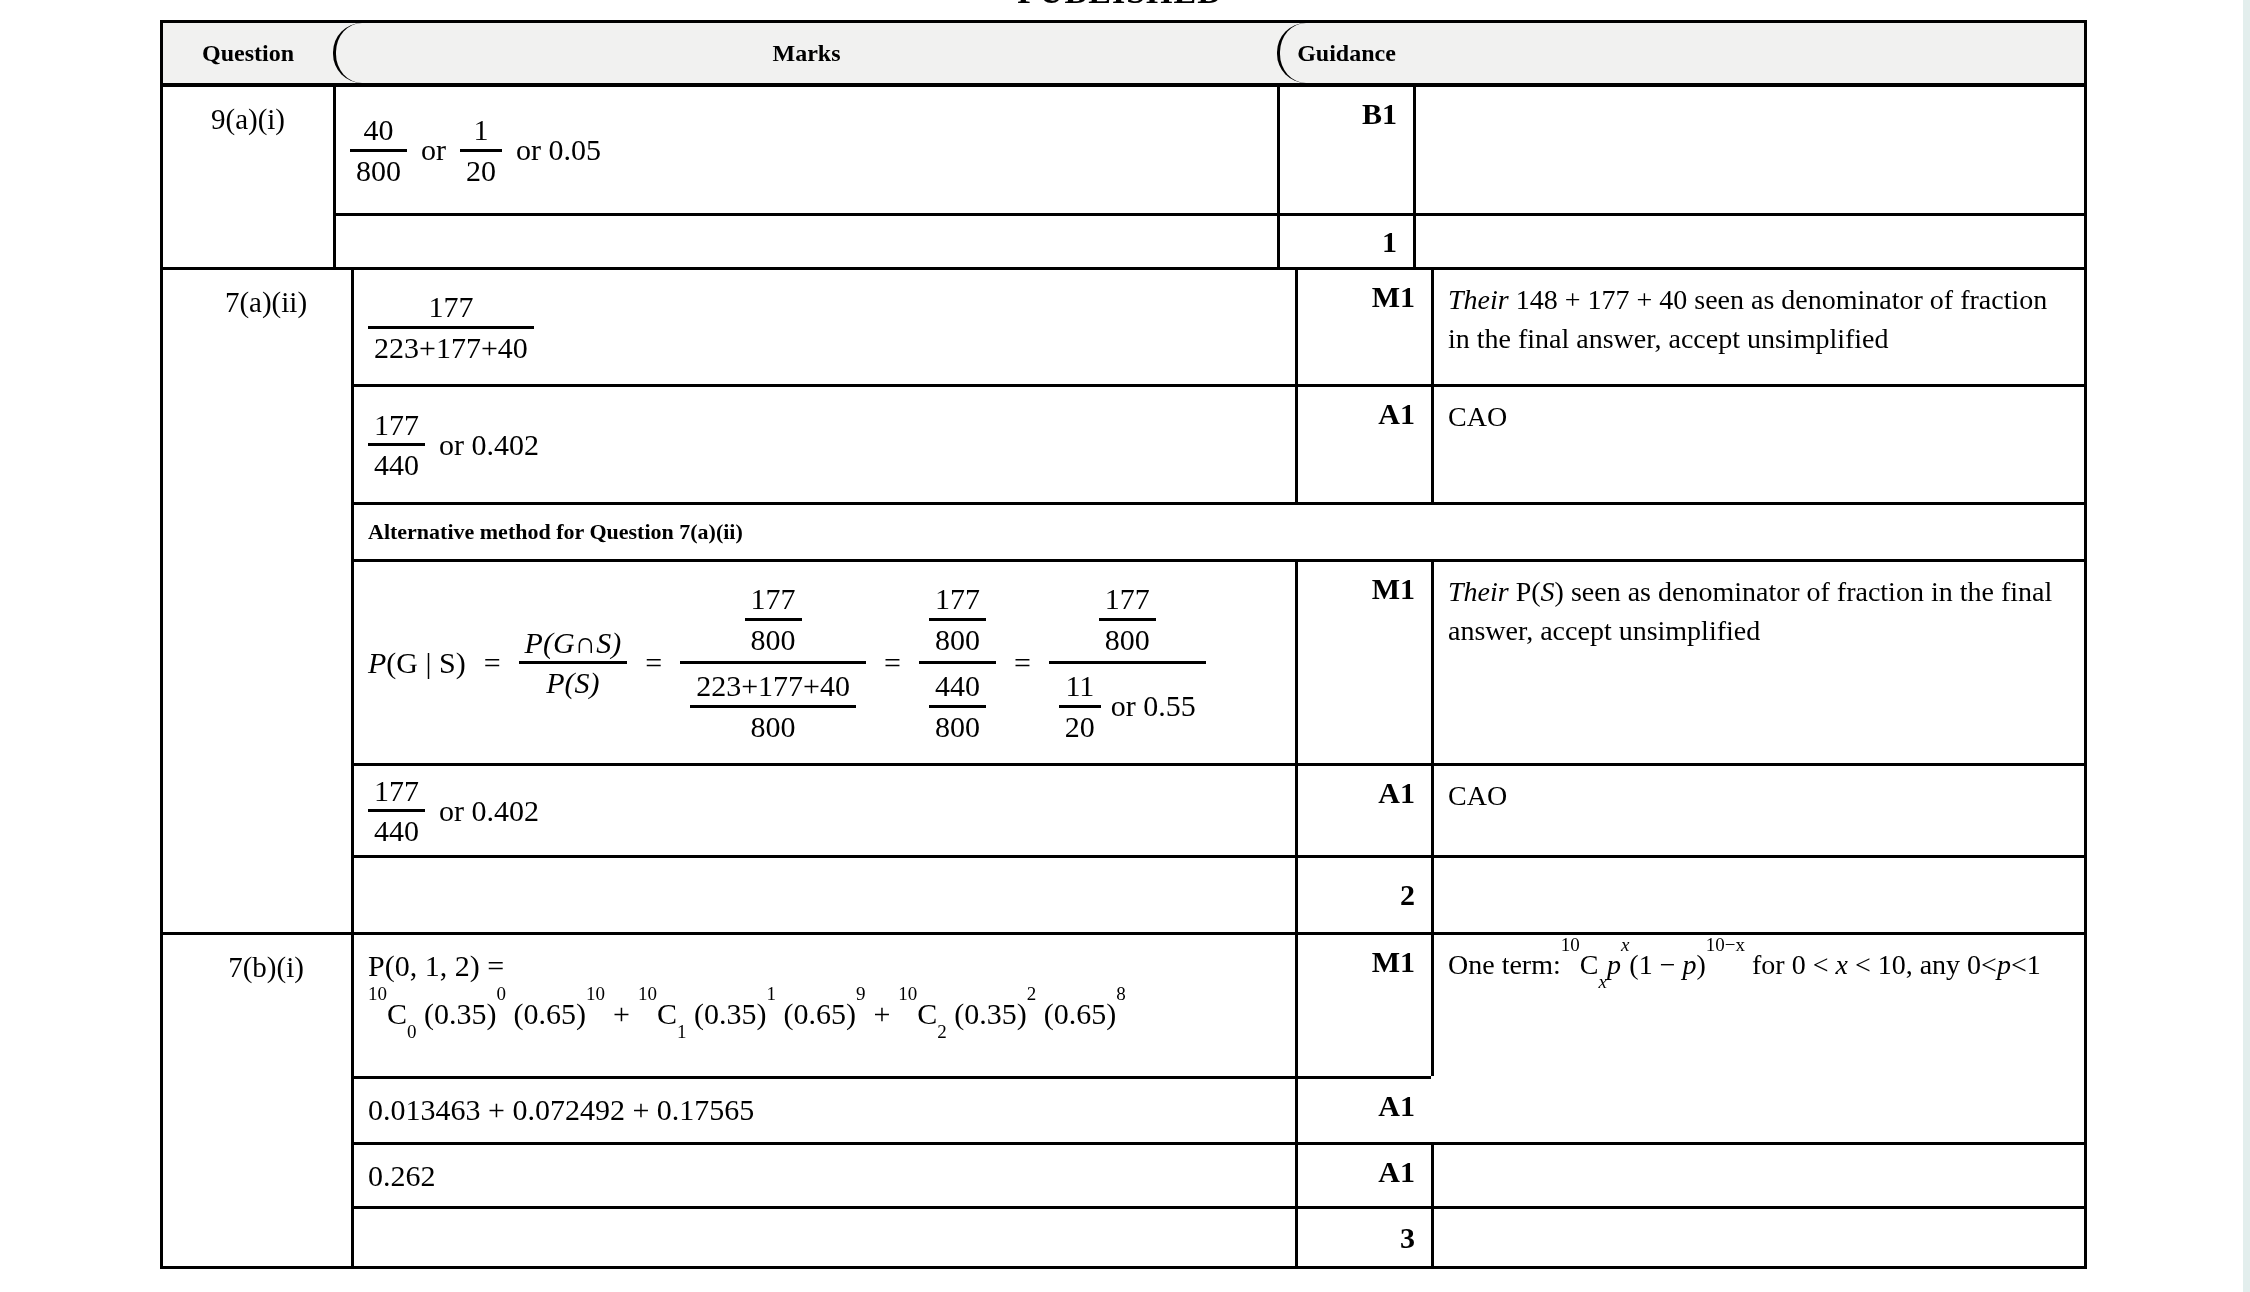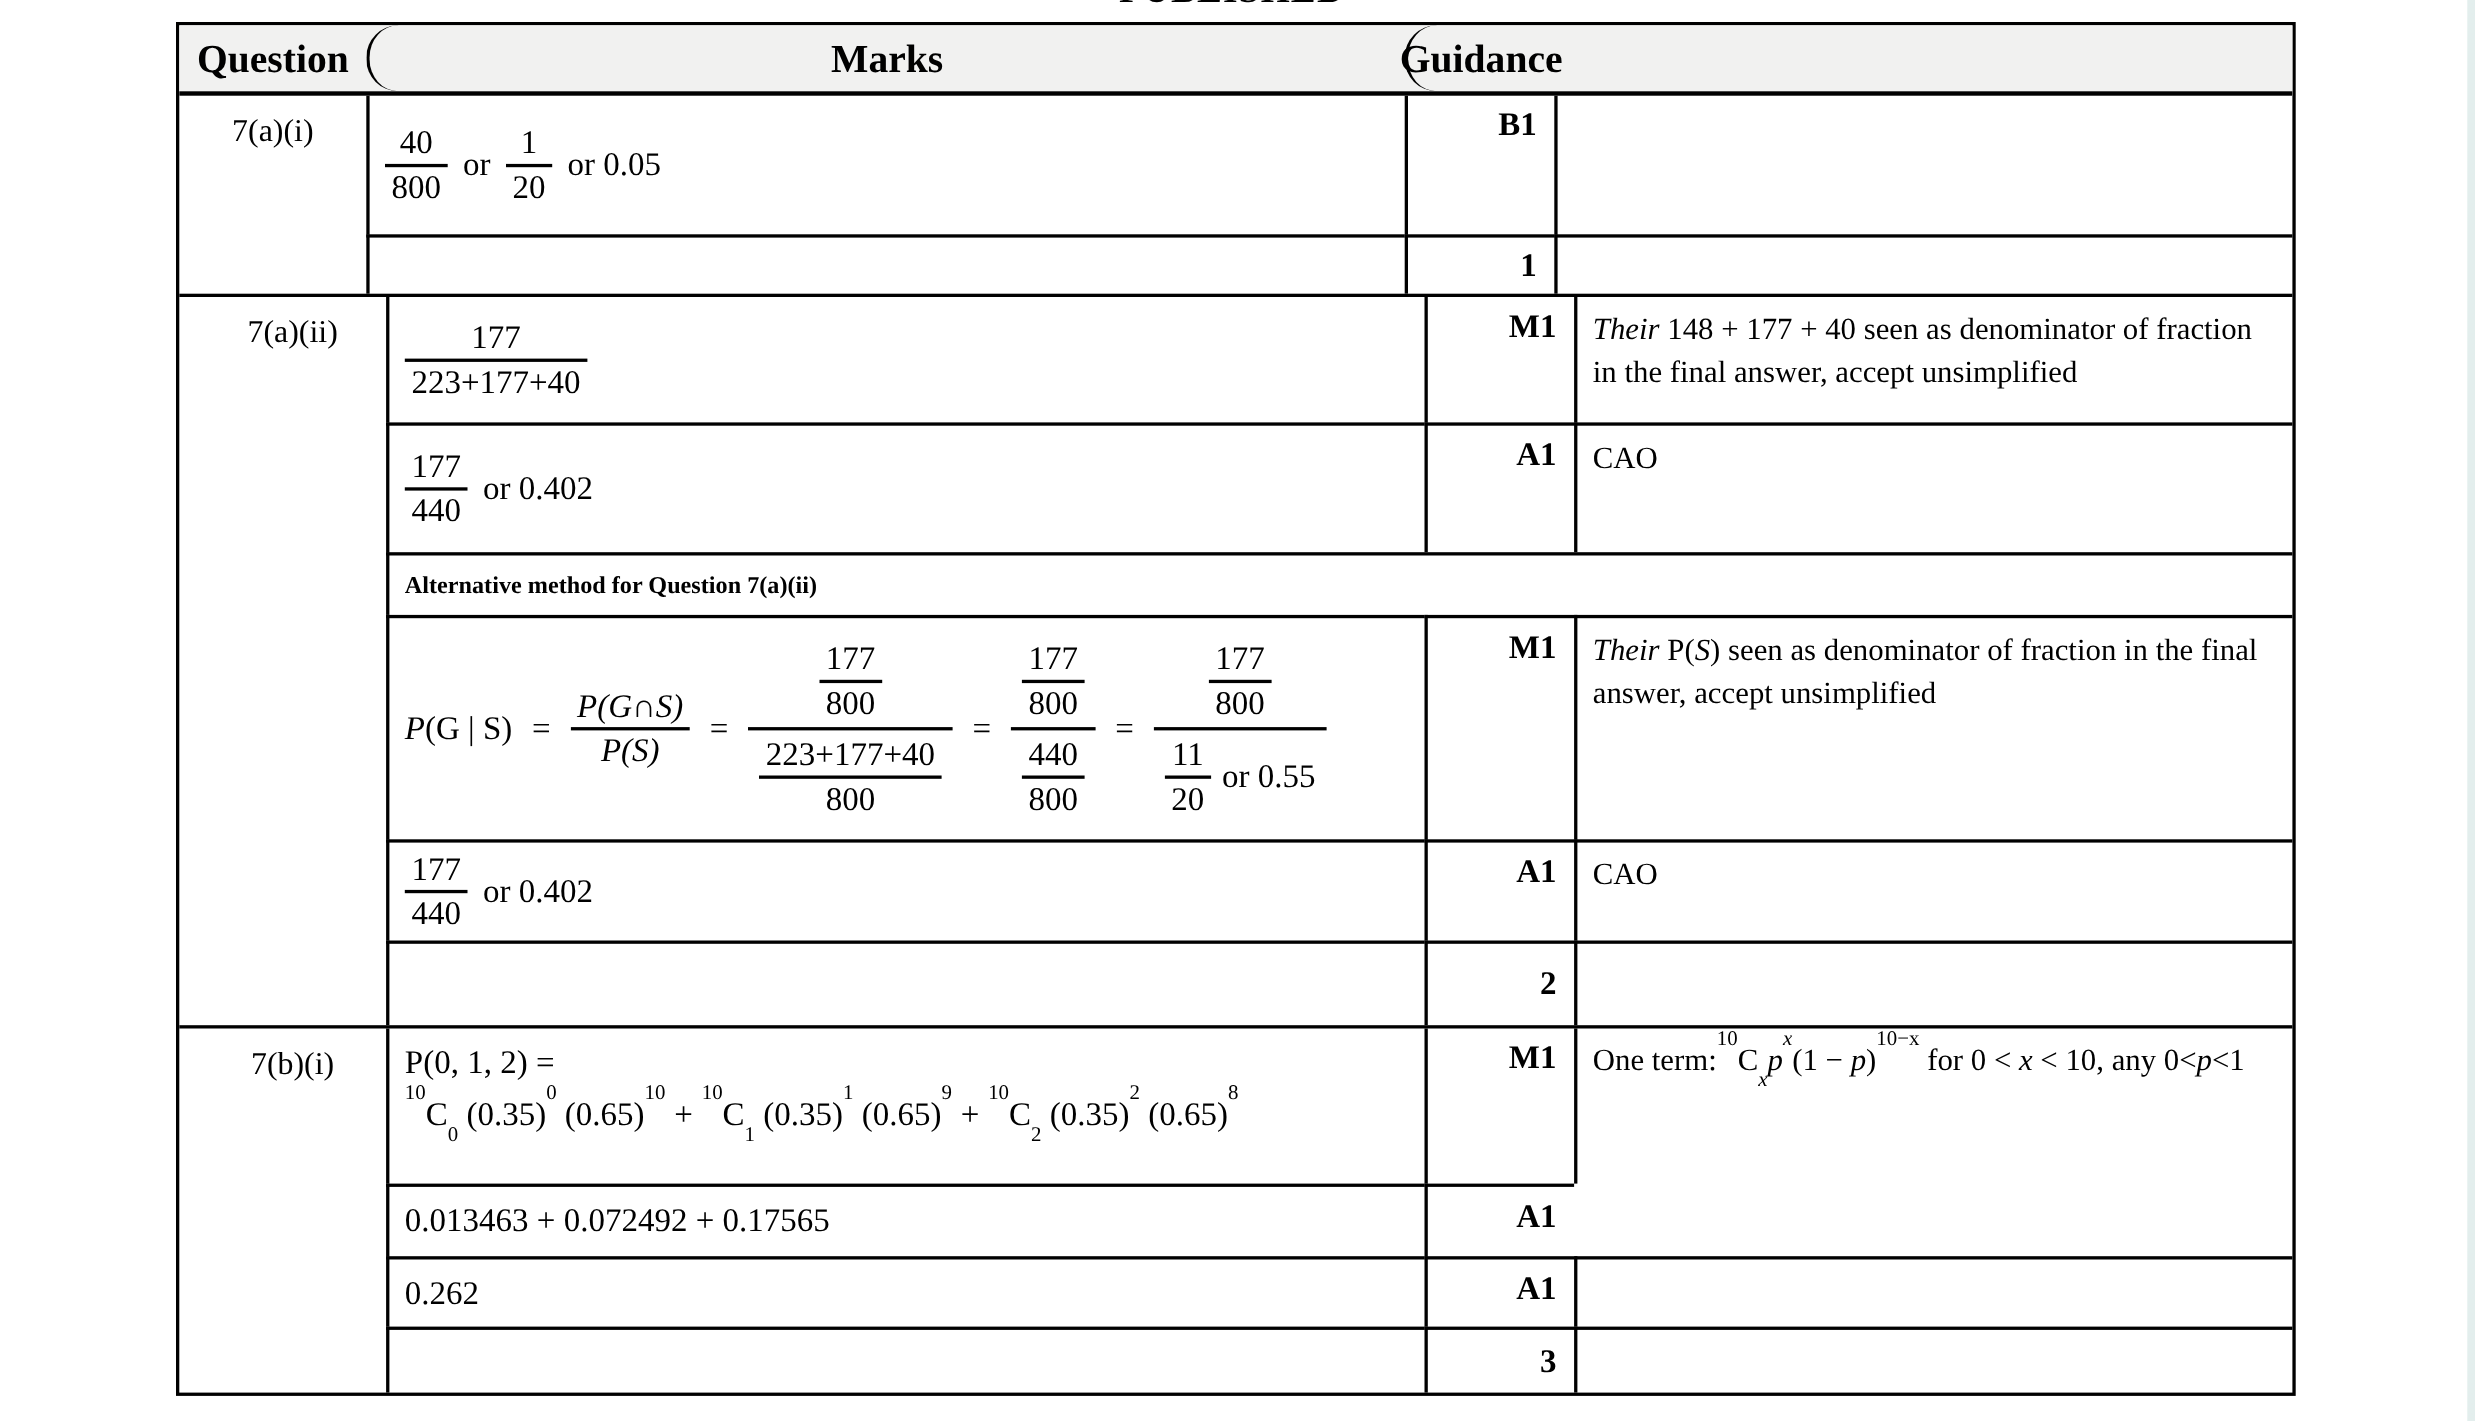--- a/index.html
+++ b/index.html
@@ -10,21 +10,21 @@
   .published { position:absolute; top:-27px; left:1000px; width:240px; text-align:center;
                font-weight:bold; font-size:34px; letter-spacing:1px; }
 
   .edge-strip { position:absolute; top:0; right:0; width:7px; height:100%; background:#e3eeed; }
 
   .mstable { position:absolute; left:160px; top:20px; width:1927px; border:3px solid #000; background:#fff; }
 
   .grid { display:grid; grid-template-columns:170px 944px 136px 1fr; }
 
   .thead { height:64px; background:#f1f1f0; border-bottom:4px solid #000; }
-  .th { display:flex; align-items:center; justify-content:center; font-weight:bold; font-size:36px;border-radius:29px; }
+  .th { display:flex; align-items:center; justify-content:center; font-weight:bold; font-size:24px;border-radius:29px; }
 
   .grp2, .grp3 { border-top:3px solid #000;padding-left:18px; }
   .grp1 { grid-template-rows:126px 54px; }
   .grp2 { grid-template-rows:114px 118px 57px 204px 92px 77px; }
   .grp3 { grid-template-rows:141px 66px 64px 60px; }
 
   .c  { border-left:3px solid #000; }
   .rt { border-top:3px solid #000; }
 
   .qcell { grid-column:1; text-align:center; padding-top:16px; font-size:29px; }
@@ -73,21 +73,21 @@
 
   <div class="mstable">
 
     <div class="grid thead">
       <div class="th">Question</div>
       <div class="th c">Marks</div>
       <div class="th c">Guidance</div>
     </div>
 
     <div class="grid grp1">
-      <div class="qcell" style="grid-row:1 / span 2">7(a)(i)</div>
+      <div class="qcell" style="grid-row:1 / span 2">9(a)(i)</div>
 
       <div class="acell c vflex" style="grid-row:1">
         <span class="fr">
           <span class="n">40</span>
           <span class="d">800</span>
         </span>
         <span>or</span>
         <span class="fr">
           <span class="n">1</span>
           <span class="d">20</span>

